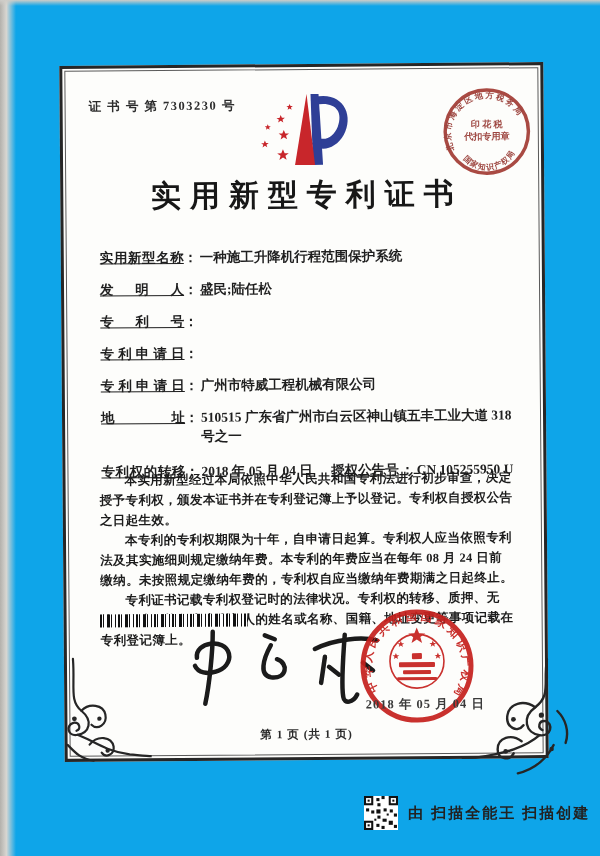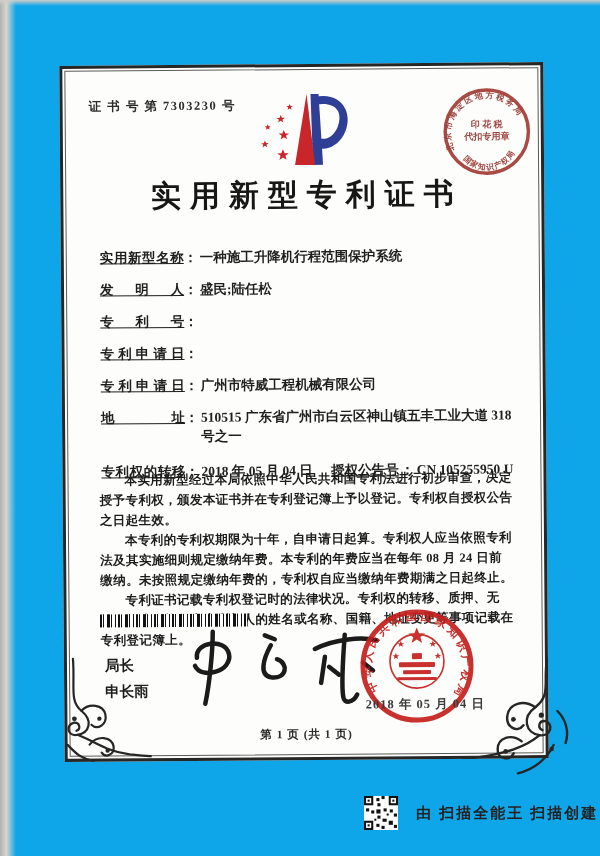--- a/index.html
+++ b/index.html
@@ -53,21 +53,21 @@
   .office-seal{position:absolute;left:290px;top:540px;width:120px;height:120px;opacity:.92;}
   .seal-date{position:absolute;left:246px;top:630px;width:224px;text-align:center;
     font-size:12.5px;font-weight:bold;letter-spacing:1px;color:#3a3a3a;}
 
   .footer{position:absolute;left:0;right:0;top:660px;text-align:center;
     font-size:11.5px;font-weight:bold;letter-spacing:1px;color:#2a2a2a;}
 
   .flourish-left{position:absolute;left:-8px;bottom:-10px;width:92px;height:112px;}
   .flourish-right{position:absolute;right:-42px;bottom:-38px;width:126px;height:136px;}
 
-  .scan-row{position:absolute;left:364px;top:796px;display:flex;align-items:center;gap:18px;}
+  .scan-row{position:absolute;left:364px;top:796px;display:flex;align-items:center;gap:10px;}
   .qr{width:34px;height:34px;flex:none;}
   .scan-text{font-family:"Liberation Sans","DejaVu Sans",sans-serif;
     font-size:15px;font-weight:600;letter-spacing:2px;color:#222;white-space:nowrap;}
 </style>
 </head>
 <body>
 
 <div class="canvas">
   <div class="edge-shadow"></div>
   <div class="top-shadow"></div>
@@ -154,24 +154,20 @@
     </div>
 
     <div class="paras">
       <p>本实用新型经过本局依照中华人民共和国专利法进行初步审查，决定授予专利权，颁发本证书并在专利登记簿上予以登记。专利权自授权公告之日起生效。</p>
       <p>本专利的专利权期限为十年，自申请日起算。专利权人应当依照专利法及其实施细则规定缴纳年费。本专利的年费应当在每年 08 月 24 日前缴纳。未按照规定缴纳年费的，专利权自应当缴纳年费期满之日起终止。</p>
       <p>专利证书记载专利权登记时的法律状况。专利权的转移、质押、无效、终止、恢复和专利权人的姓名或名称、国籍、地址变更等事项记载在专利登记簿上。</p>
     </div>
 
     <div class="barcode"></div>
 
-    <div class="director">
-      <div>局长</div>
-      <div>申长雨</div>
-    </div>
 
     <svg class="signature" viewBox="0 0 240 96">
       <g fill="none" stroke="#1b1b1b" stroke-width="4.5" stroke-linecap="round" stroke-linejoin="round">
         <path d="M38,34 C 36,18 66,14 70,30 C 74,48 42,56 36,42"></path>
         <path d="M54,8 C 54,28 50,62 46,80"></path>
         <path d="M112,22 C 104,36 100,52 112,54 C 128,56 130,40 118,36"></path>
         <path d="M106,12 l 10,4"></path>
         <path d="M156,26 C 176,16 204,14 218,18"></path>
         <path d="M186,12 C 184,36 182,62 184,74 C 185,82 194,80 198,72"></path>
         <path d="M166,34 l -4,26"></path>

